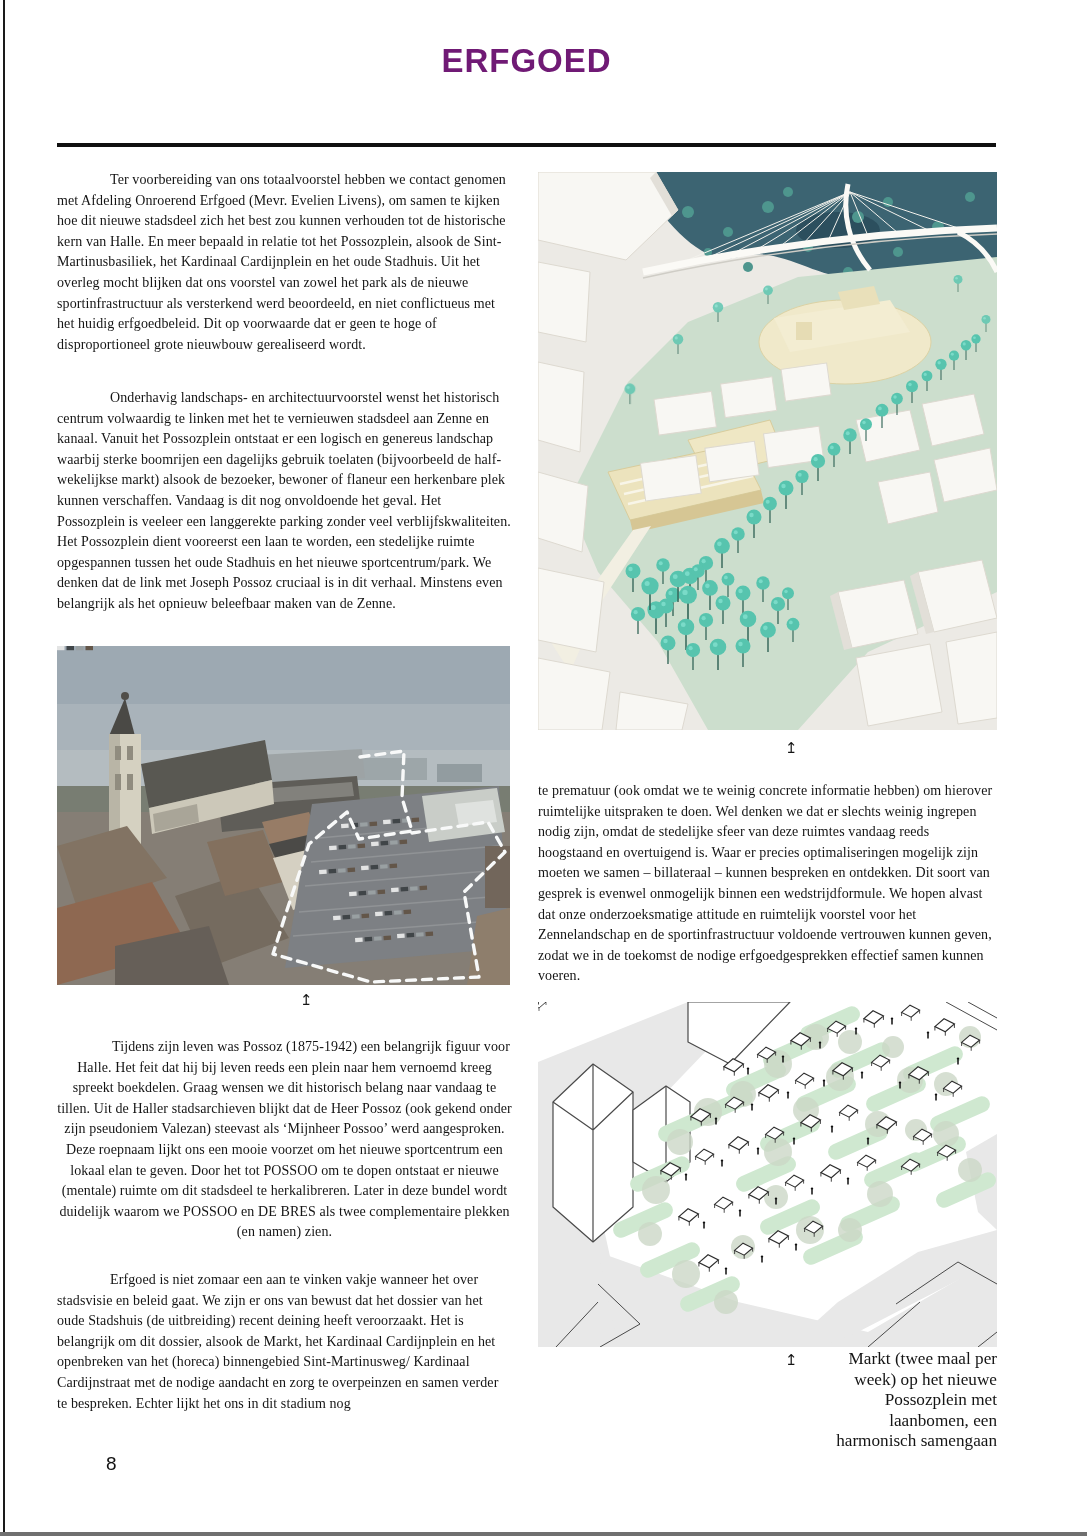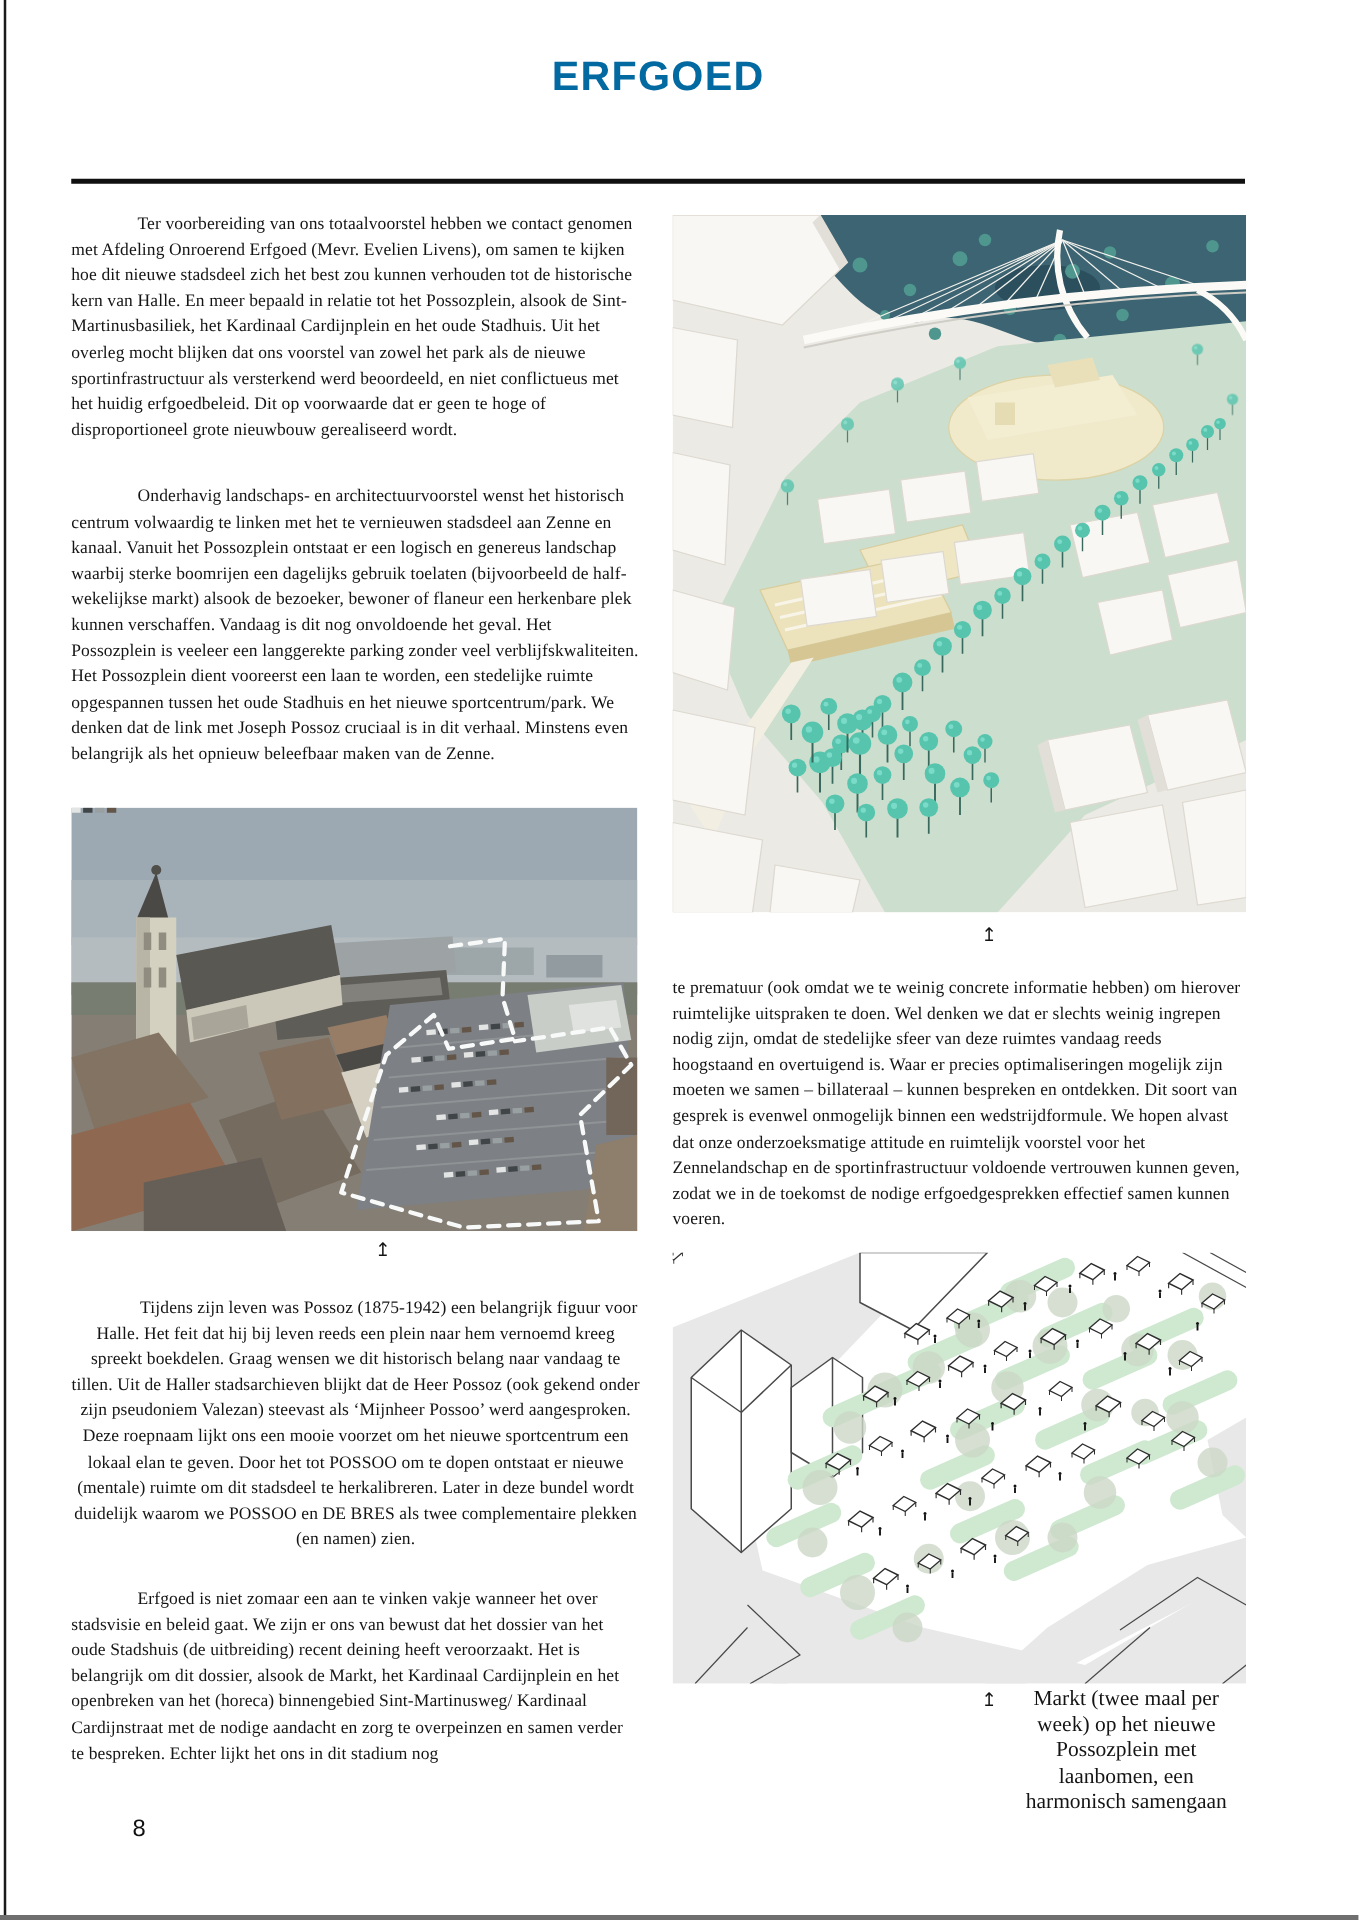--- a/index.html
+++ b/index.html
@@ -2,21 +2,21 @@
 <html><head>
 <meta charset="utf-8">
 <style>
   html,body{margin:0;padding:0;background:#ffffff;}
   .page{position:relative;width:1087px;height:1536px;background:#ffffff;overflow:hidden;
         font-family:"Liberation Serif", serif;color:#141414;}
   .edge-left{position:absolute;left:3px;top:0;width:2px;height:1536px;background:#1a1a1a;}
   .edge-bottom{position:absolute;left:0;bottom:0;width:1087px;height:4px;background:#6f6f6f;}
   .title{position:absolute;left:57px;top:42px;width:939px;margin:0;text-align:center;
          font-family:"Liberation Sans", sans-serif;font-weight:700;font-size:33px;
-         letter-spacing:1px;color:#0369a1;}
+         letter-spacing:1px;color:#701a75;}
   .rule{position:absolute;left:57px;top:143px;width:939px;height:4px;background:#101010;}
   .para{position:absolute;margin:0;width:455px;font-size:14px;line-height:20.6px;
         letter-spacing:0.1px;text-indent:53px;}
   .para.noindent{text-indent:0;}
   #p1{left:57px;top:170px;}
   #p2{left:57px;top:388px;}
   #p3{left:57px;top:1037px;text-align:center;}
   #p4{left:57px;top:1270px;}
   #p5{left:538px;top:781px;width:459px;}
   .figure{position:absolute;overflow:hidden;}
@@ -27,21 +27,21 @@
   .caption .arrow{position:absolute;top:1px;font-family:"DejaVu Sans", sans-serif;font-size:15px;}
   .caption .text{display:block;margin-left:auto;text-align:right;}
   #cap-model{left:538px;top:737px;width:459px;}
   #cap-model .arrow{left:247px;}
   #cap-model .text{width:215px;}
   #cap-aerial{left:57px;top:989px;width:455px;}
   #cap-aerial .arrow{left:243px;}
   #cap-aerial .text{width:228px;}
   #cap-market{left:538px;top:1349px;width:459px;}
   #cap-market .arrow{left:247px;}
-  #cap-market .text{width:192px;text-align:center;}
+  #cap-market .text{width:192px;}
   .pagenum{position:absolute;left:106px;top:1453px;font-family:"Liberation Sans", sans-serif;
            font-size:19px;color:#111;}
 </style>
 </head>
 <body>
 
 <div class="page">
   <div class="edge-left"></div>
   <div class="edge-bottom"></div>
 

